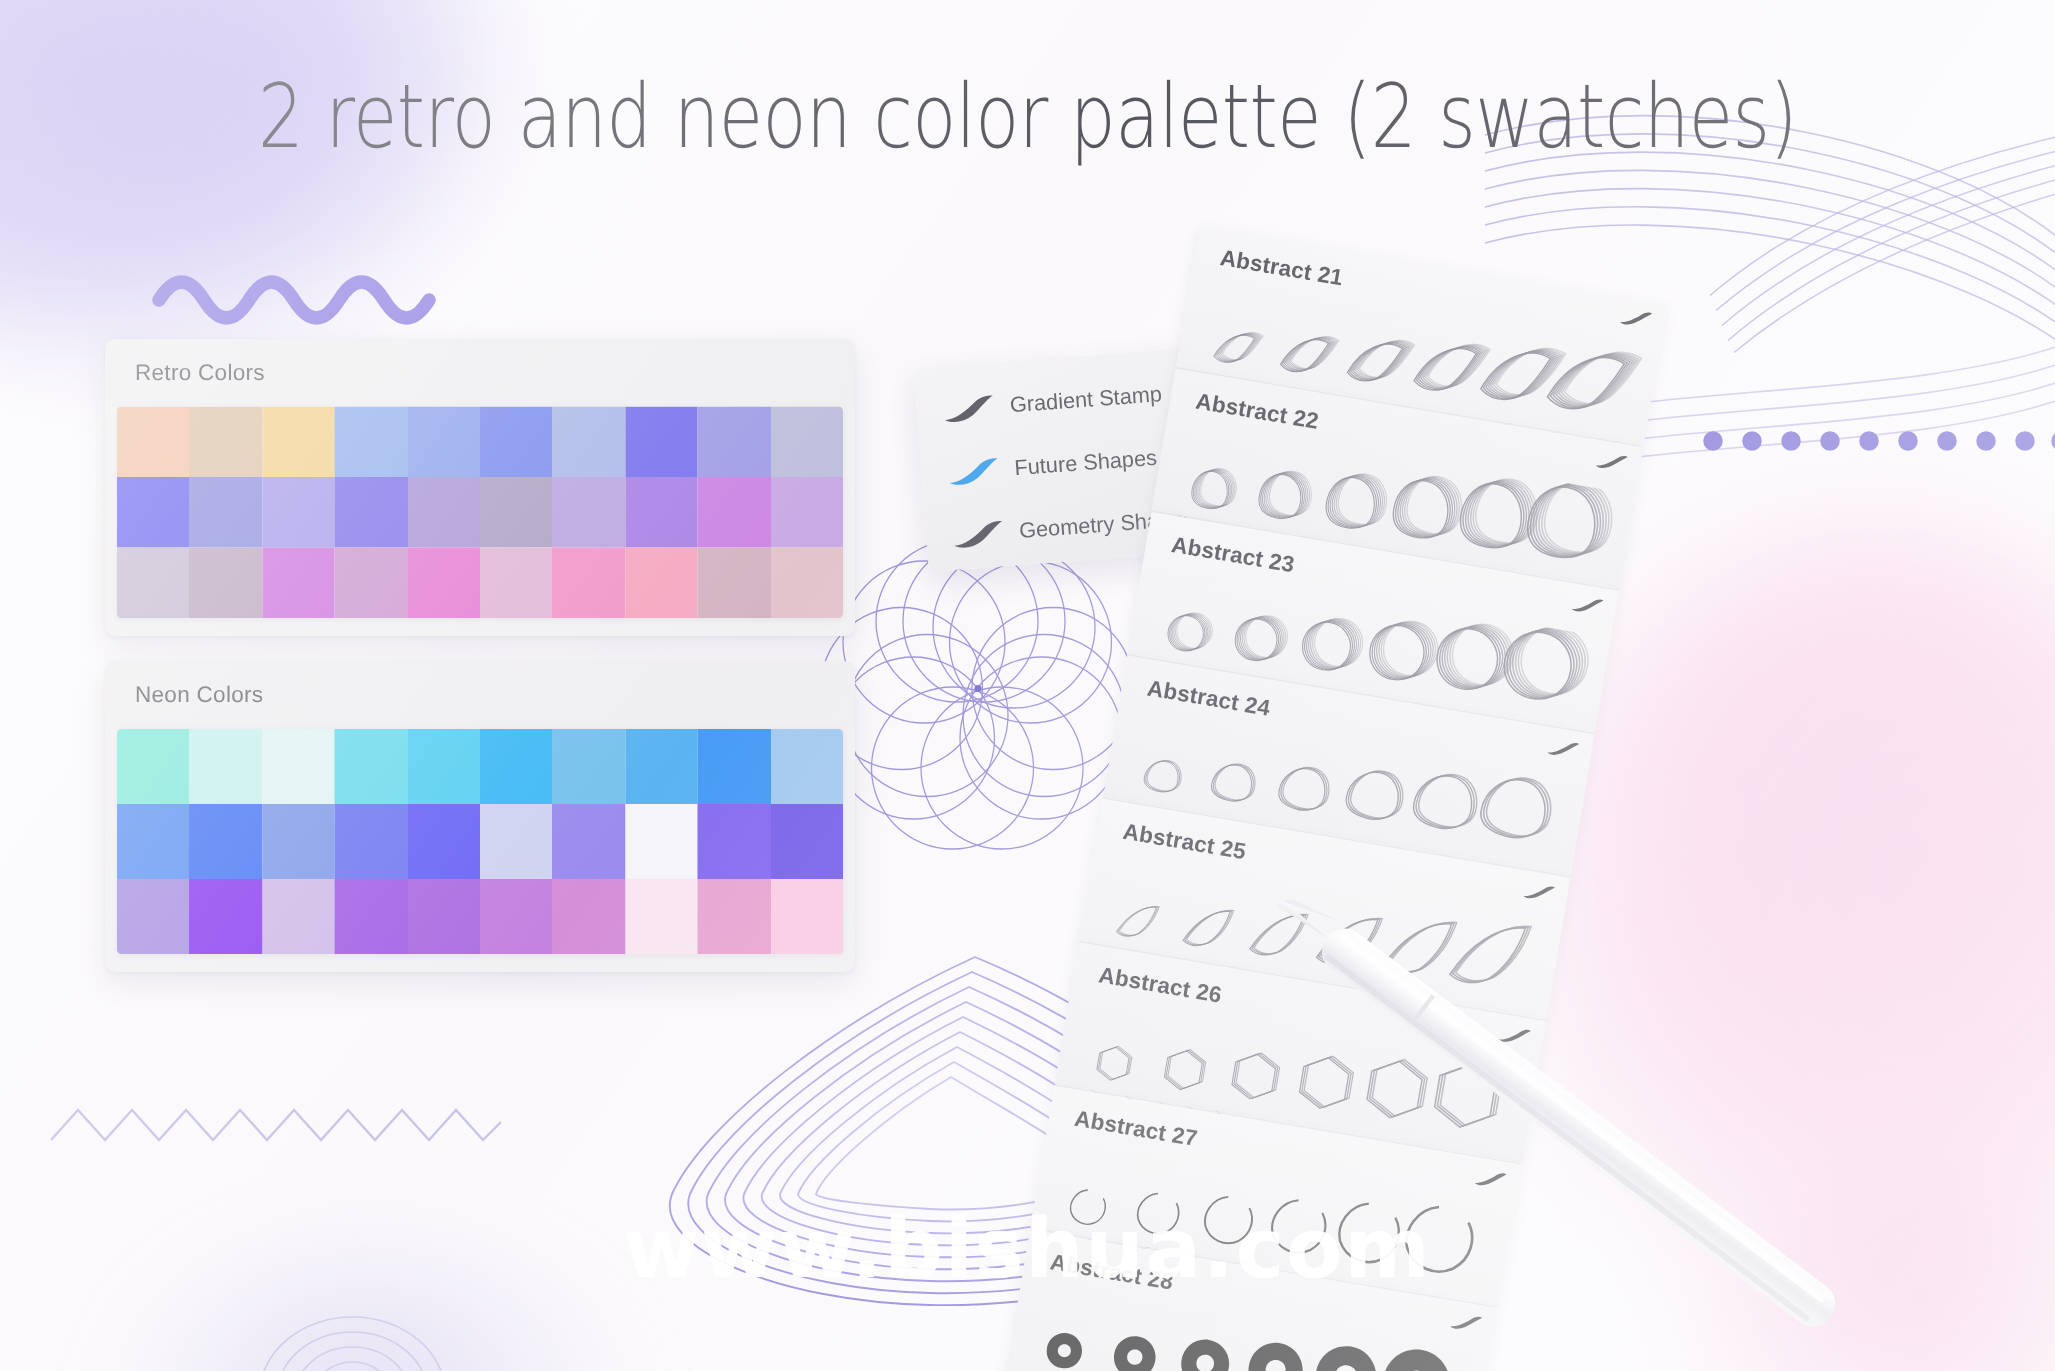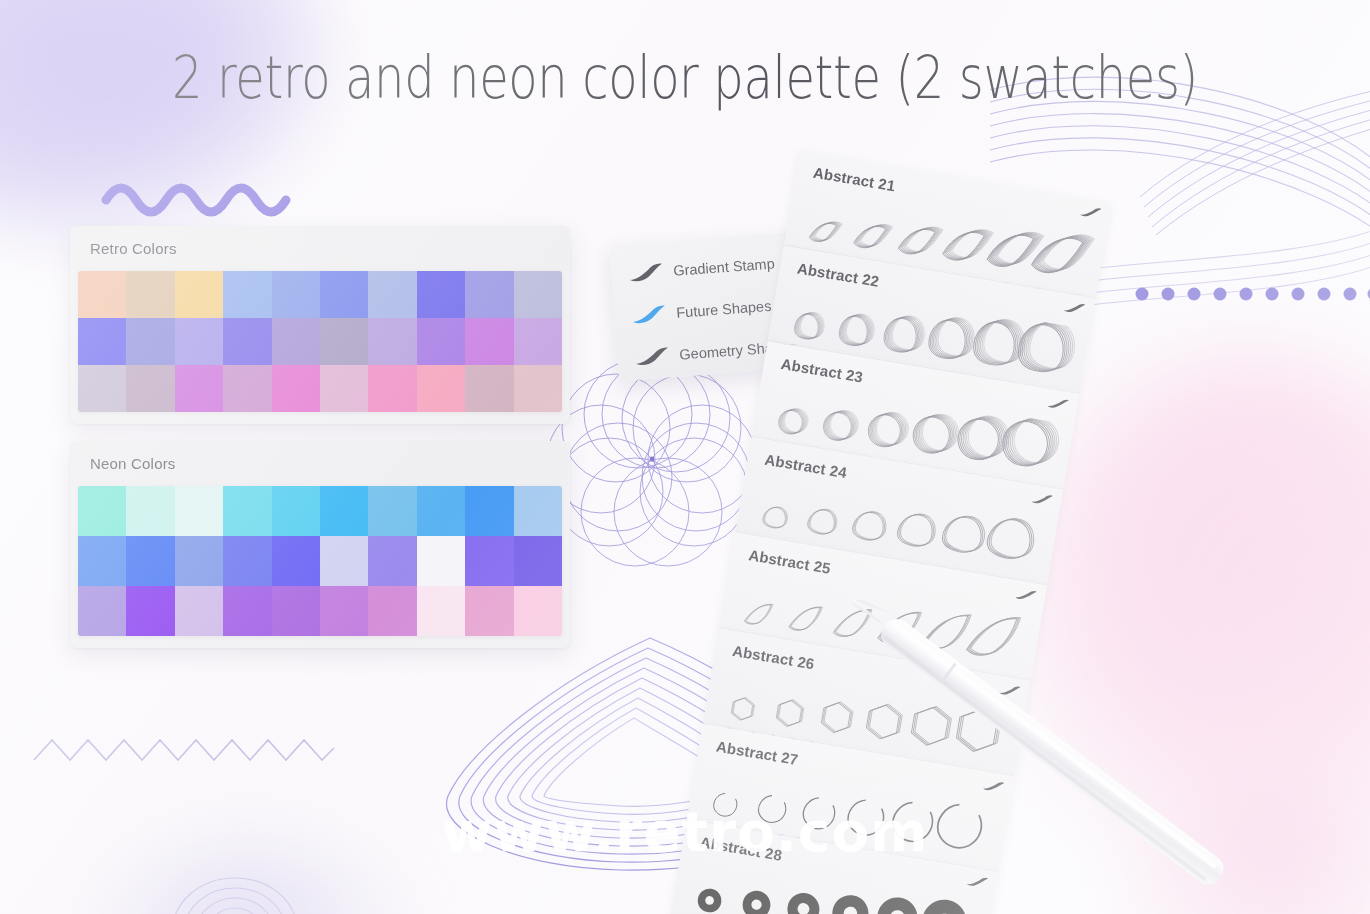--- a/index.html
+++ b/index.html
@@ -743,15 +743,15 @@
       <path d="M18,155 L-22,152 L-22,158 Z" fill="url(#penTip)"></path>
       <path d="M18,141 L-20,153 L-20,149 Z" fill="#e6e4ec"></path>
       <rect x="24" y="146" width="404" height="5" rx="2.5" fill="#ffffff" opacity="0.85"></rect>
       <rect x="24" y="163" width="404" height="4" rx="2" fill="#cac8d2" opacity="0.6"></rect>
       <rect x="96" y="143" width="3" height="24" fill="#d6d4de" opacity="0.9"></rect>
     </g>
   </svg>
 
   <div class="paper-tex"></div>
 
-  <div id="watermark">www.retro.com</div>
+  <div id="watermark">www.bishua.com</div>
 
 </div>
 
 </body></html>

